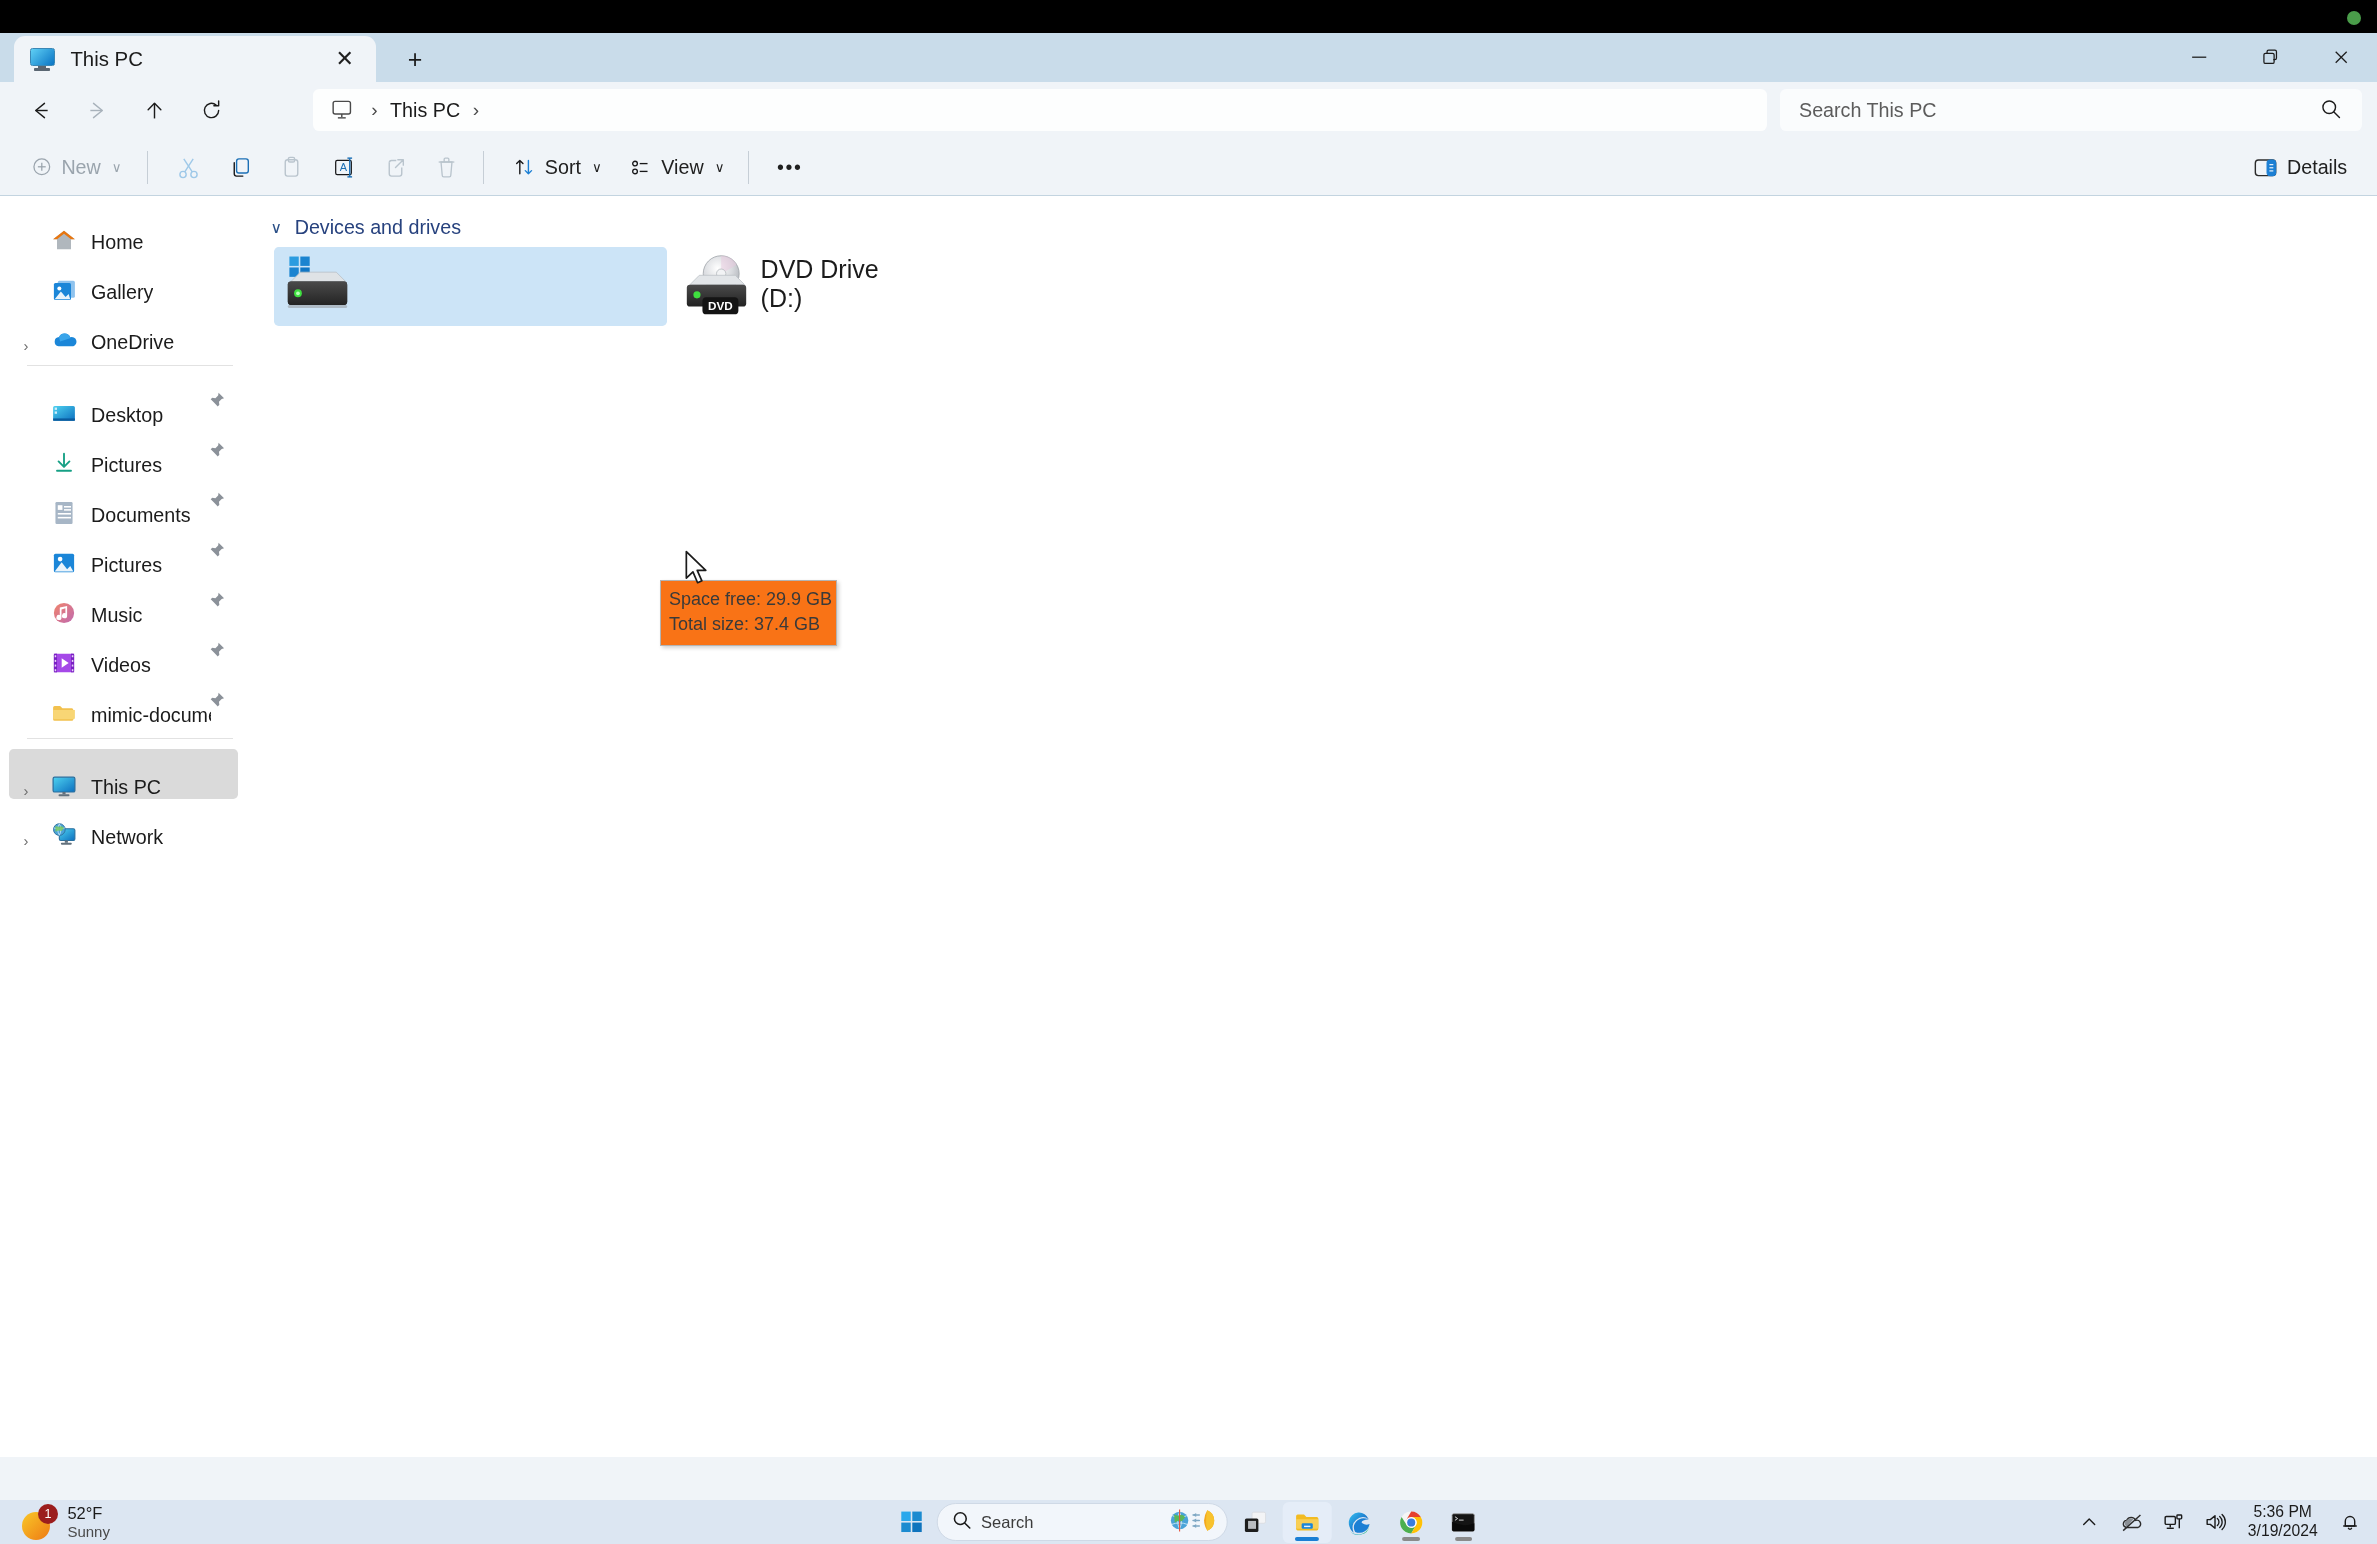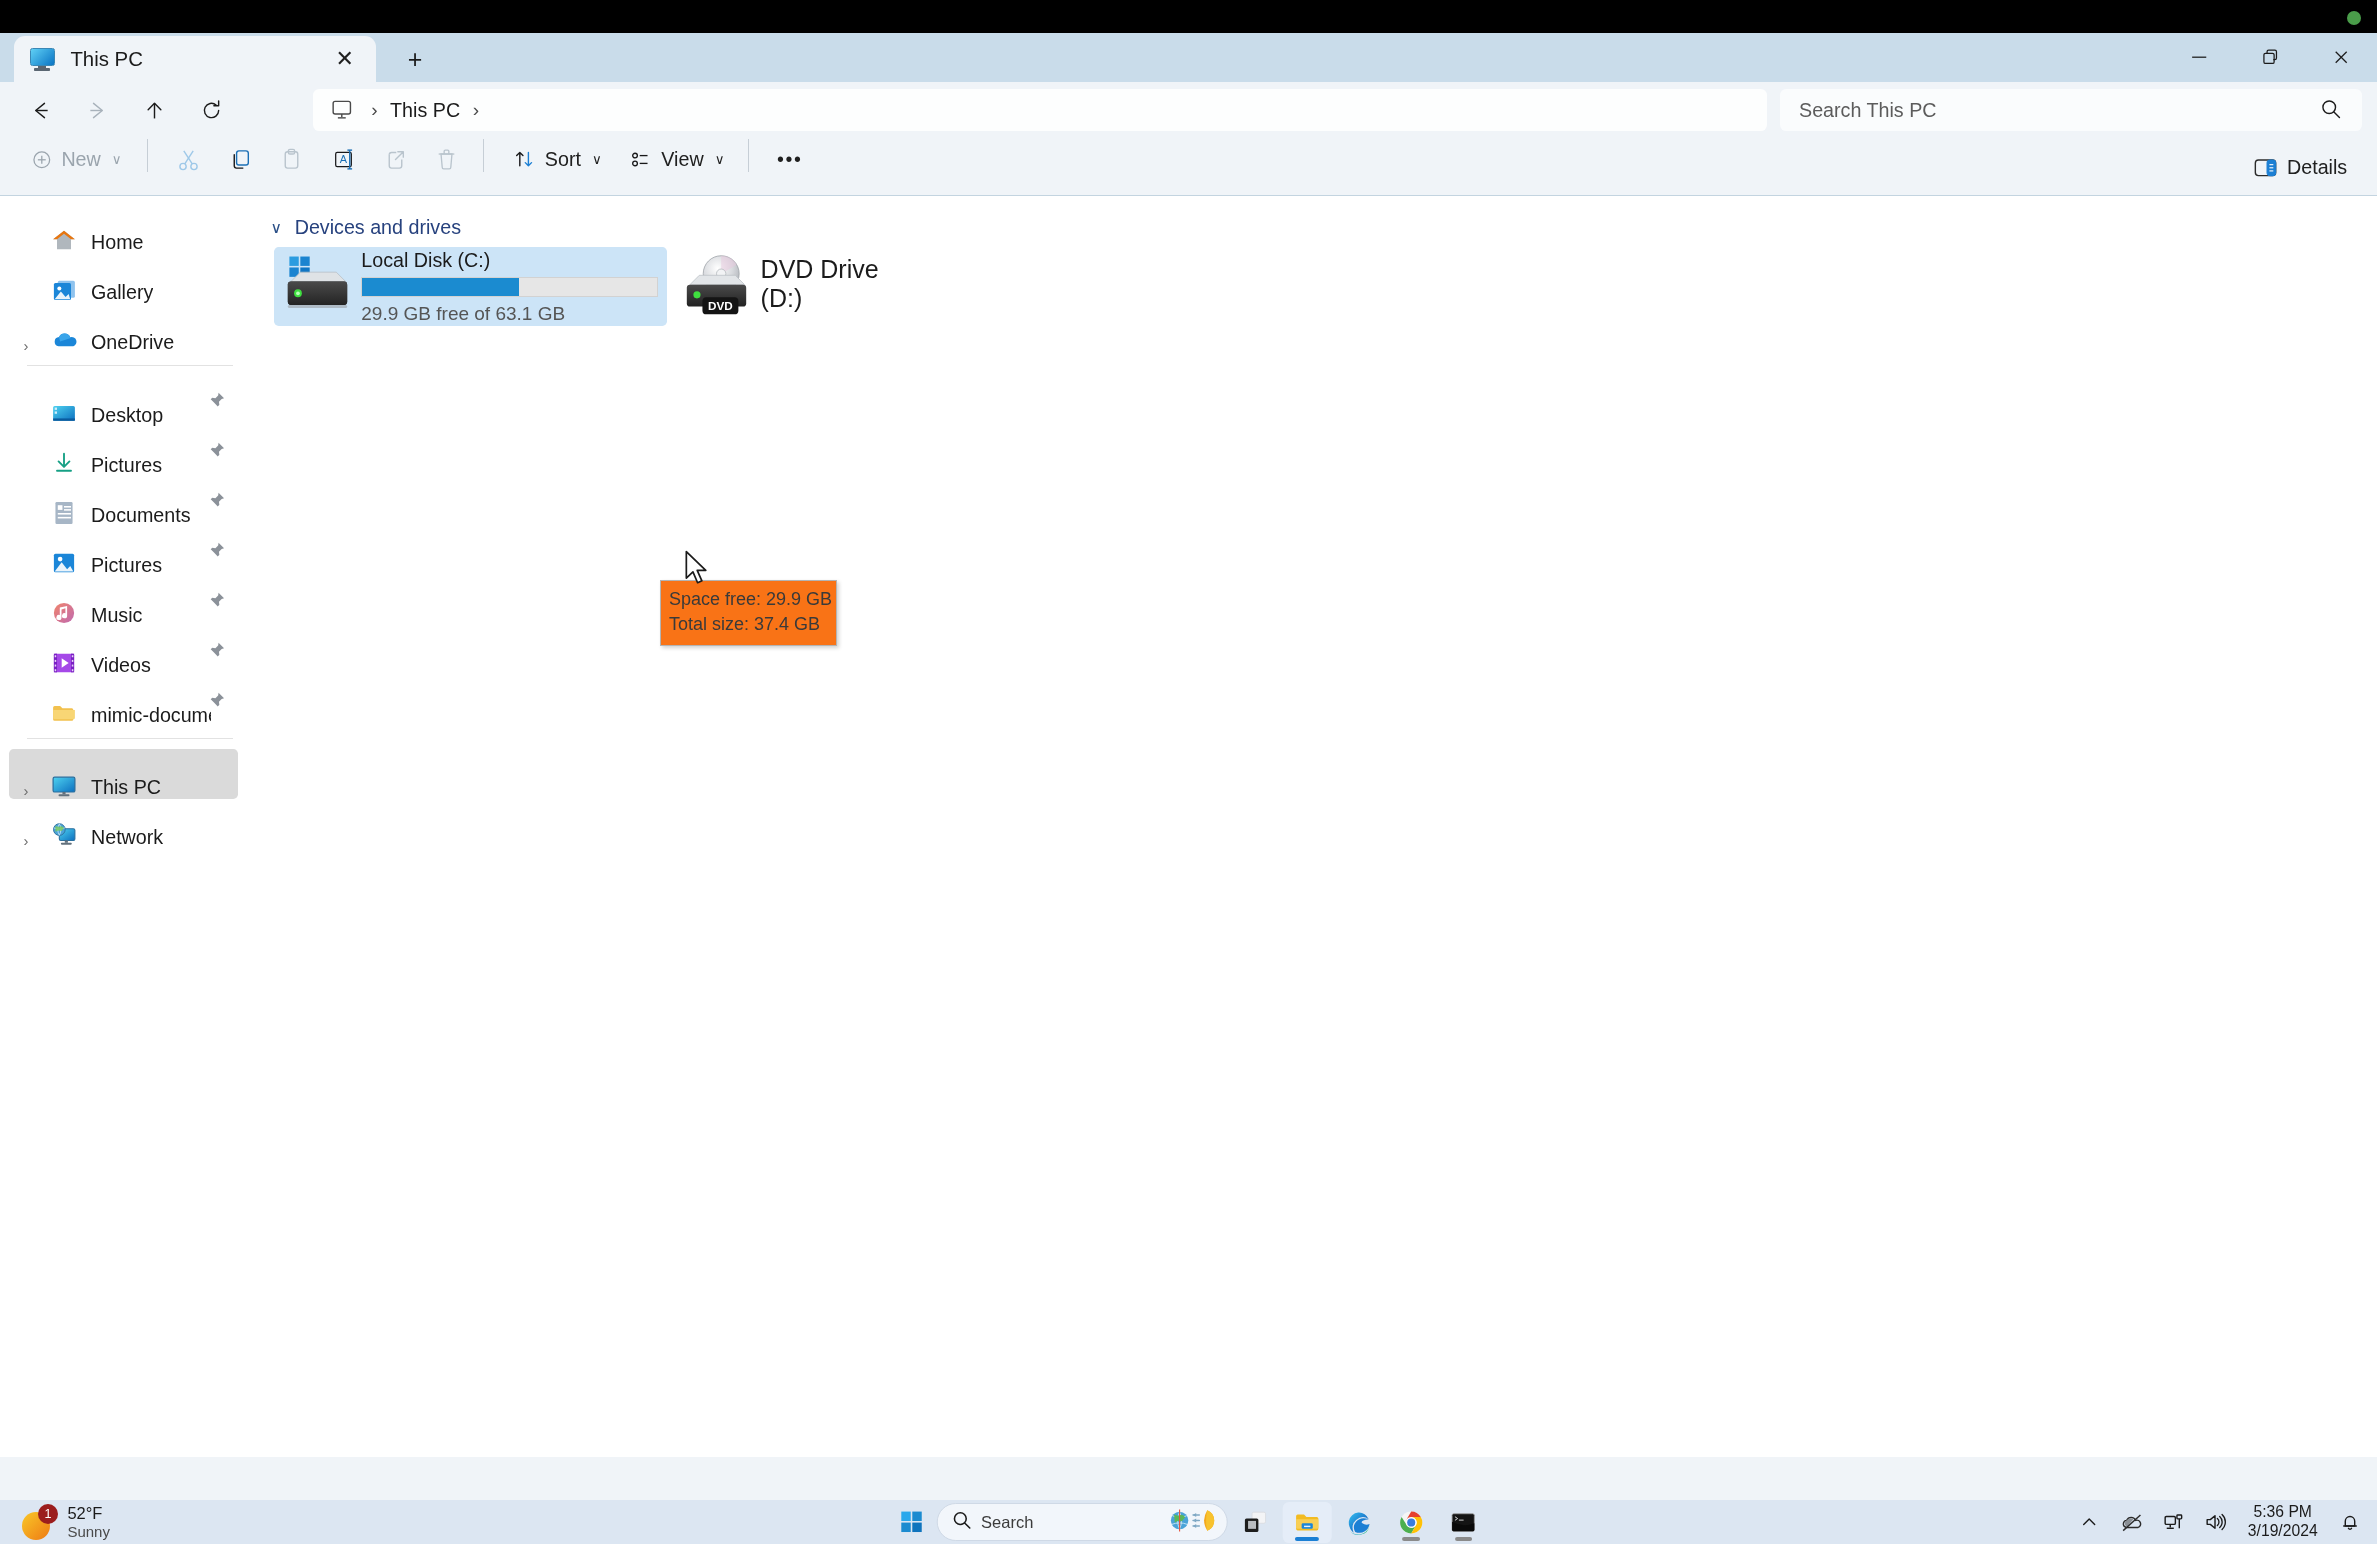--- a/index.html
+++ b/index.html
@@ -56,21 +56,21 @@
   .crumb-icon { width:23.6px; height:22px; position:relative; margin-right:4.7px; flex:none;}
   .crumb-sep { font-size:19px; color:#4a4a4a; padding:0 12.6px; font-weight:300;}
   .crumb-text { font-size:19.7px; color:#1b1b1b; }
   .searchbar {
     position:absolute; left:1780px; top:7px; width:582px; height:42px;
     background:#fafcfd; border-radius:6.3px; display:flex; align-items:center; padding:0 19px;
   }
   .searchbar .ph { font-size:19.7px; color:#5c5c5c; flex:1; }
 
   
-  .cmdbar { position:relative; height:57px; background:#f0f4f8; display:flex; align-items:flex-start;
+  .cmdbar { position:relative; height:57px; background:#f0f4f8; display:flex; align-items:center;
             border-bottom:0.8px solid #c3d4e0; }
   .cb-item { height:41px; display:flex; align-items:center; gap:7.9px; padding:0 11px; border-radius:4.7px; margin-left:4.7px; }
   .cb-item.new { margin-left:17.3px; padding:0 12.6px; }
   .cb-label { font-size:19.7px; color:#202020; }
   .cb-label.dim { color:#9aa4ad; }
   .cb-chev { font-size:13.4px; color:#202020; margin-left:3.1px;}
   .cb-chev.dim { color:#9aa4ad; }
   .cb-div { width:0.8px; height:33px; background:#c6ced6; margin:0 12.6px; }
   .cb-right { position:absolute; right:20.4px; top:7.9px; height:41px; display:flex; align-items:center; gap:9.4px; padding:0 9.4px;}
 
@@ -581,27 +581,20 @@
                 <defs>
                     <linearGradient id="hdg" x1="0" y1="0" x2="0" y2="1">
                   <stop offset="0" stop-color="#4a4a4a"></stop>
                       <stop offset="1" stop-color="#242424"></stop>
                     </linearGradient>
                   </defs>
                 <circle cx="23" cy="51" r="5" fill="#3fe03f"></circle>
                 <circle cx="23" cy="51" r="2.4" fill="#b8ffb8"></circle>
                 <rect x="10" y="66" width="76" height="4" rx="2" fill="#9aa0a5" opacity=".6"></rect>
               </svg>
-            </span>
-            <span class="tile-info">
-              <div class="tile-name">Local Disk (C:)</div>
-              <div class="bar-track">
-                <div class="bar-fill" id="cbar" style="width: 53%;"></div>
-              </div>
-              <div class="tile-sub">29.9 GB free of 63.1 GB</div>
             </span>
           </div>
 
           <div class="tile dvd">
             <span class="tile-icon">
               <svg width="75" height="68" viewBox="0 0 96 86">
                 <defs>
                   <radialGradient id="discg" cx=".4" cy=".35" r=".75">
                     <stop offset="0" stop-color="#ffffff"></stop>
                       <stop offset=".55" stop-color="#d8dade"></stop>

